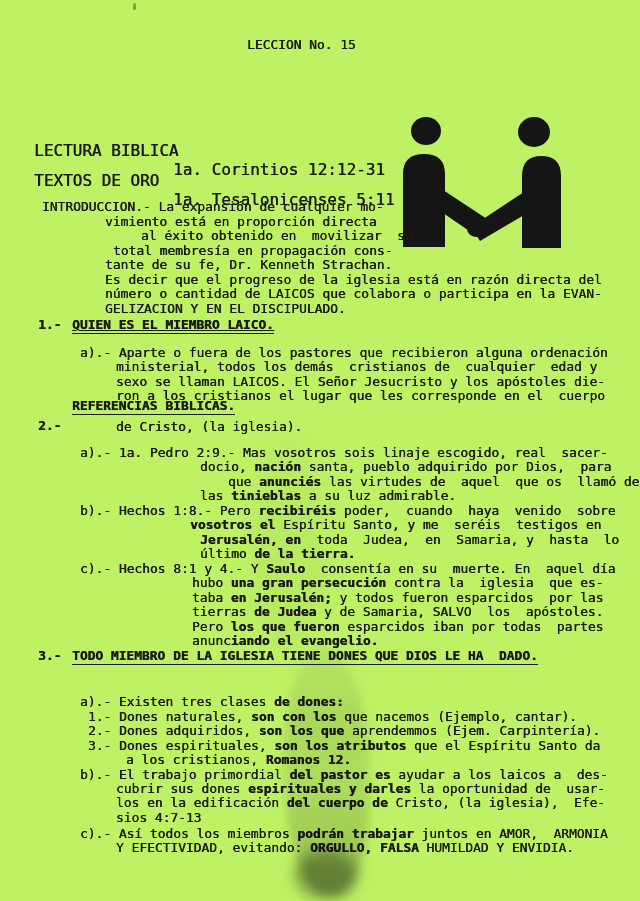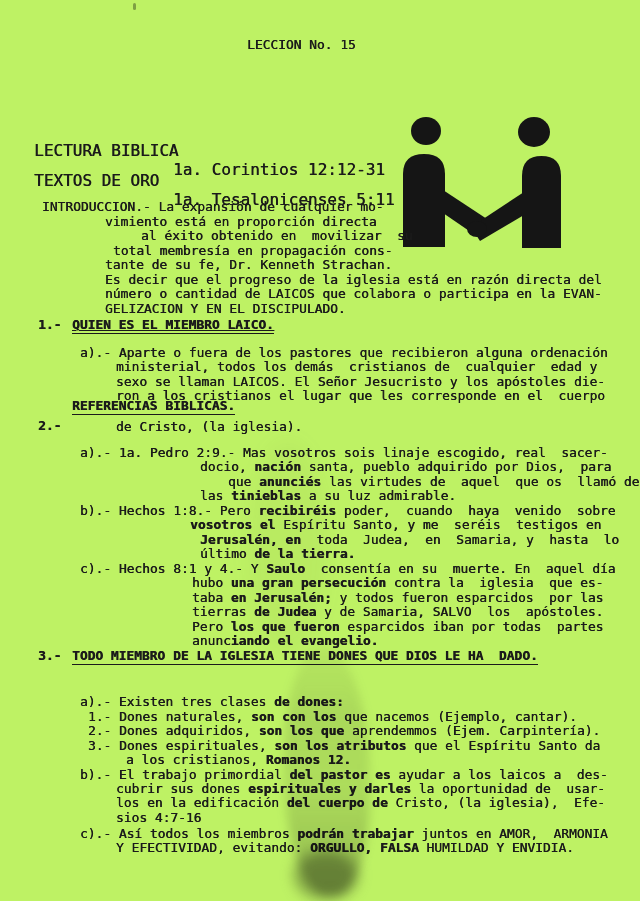--- a/index.html
+++ b/index.html
@@ -118,21 +118,21 @@
       <div class="line" style="left: 38px; top: 649px;"><span class="b">3.-</span></div>
       <div class="line" style="left: 72px; top: 649px;"><span class="b u">TODO MIEMBRO DE LA IGLESIA TIENE DONES QUE DIOS LE HA  DADO.</span></div>
       <div class="line" style="left: 80px; top: 695px;"><span>a).- Existen tres clases </span><span class="b">de dones:</span></div>
       <div class="line" style="left: 88px; top: 710px;"><span>1.- Dones naturales, </span><span class="b">son con los</span><span> que nacemos (Ejemplo, cantar).</span></div>
       <div class="line" style="left: 88px; top: 724px;"><span>2.- Dones adquiridos, </span><span class="b">son los que</span><span> aprendemmos (Ejem. Carpintería).</span></div>
       <div class="line" style="left: 88px; top: 739px;"><span>3.- Dones espirituales, </span><span class="b">son los atributos</span><span> que el Espíritu Santo da</span></div>
       <div class="line" style="left: 126px; top: 753px;"><span>a los cristianos, </span><span class="b">Romanos 12.</span></div>
       <div class="line" style="left: 80px; top: 768px;"><span>b).- El trabajo primordial </span><span class="b">del pastor es</span><span> ayudar a los laicos a  des-</span></div>
       <div class="line" style="left: 116px; top: 782px;"><span>cubrir sus dones </span><span class="b">espirituales y darles</span><span> la oportunidad de  usar-</span></div>
       <div class="line" style="left: 116px; top: 796px;"><span>los en la edificación </span><span class="b">del cuerpo de</span><span> Cristo, (la iglesia),  Efe-</span></div>
-      <div class="line" style="left: 116px; top: 811px;"><span>sios 4:7-16</span></div>
+      <div class="line" style="left: 116px; top: 811px;"><span>sios 4:7-13</span></div>
       <div class="line" style="left: 80px; top: 827px;"><span>c).- Así todos los miembros </span><span class="b">podrán trabajar</span><span> juntos en AMOR,  ARMONIA</span></div>
       <div class="line" style="left: 116px; top: 841px;"><span>Y EFECTIVIDAD, evitando: </span><span class="b">ORGULLO, FALSA</span><span> HUMILDAD Y ENVIDIA.</span></div>
     </div>
 
   <div class="smudge-upper"></div>
   <div class="smudge"></div>
   <div class="smudge-blob"></div>
   <div class="speck"></div>
 
 </div>

